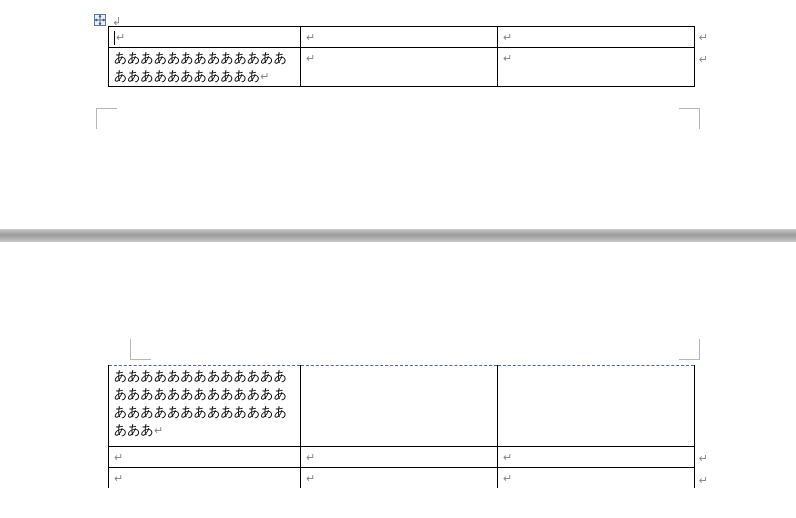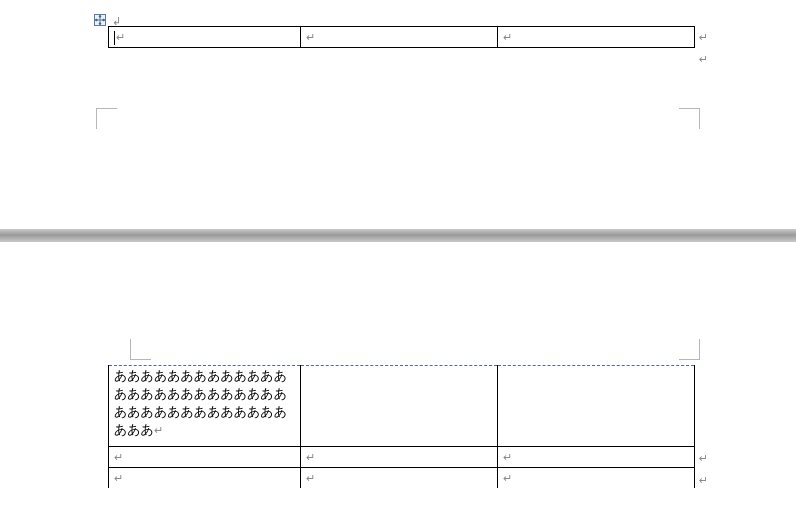--- a/index.html
+++ b/index.html
@@ -135,20 +135,27 @@
         <table class="doc">
           <colgroup>
               <col class="c1">
               <col class="c2">
               <col class="c3">
             </colgroup>
           <tbody>
               <tr>
             <td>
               <span class="cursor"></span><span class="cell-mark">↵</span>
+            </td>
+            <td><span class="cell-mark">↵</span></td>
+            <td><span class="cell-mark">↵</span></td>
+          </tr>
+          <tr class="dotted-top">
+            <td>
+              <span class="body-text">ああああああああああああああああああああああああ</span><span class="cell-mark">↵</span>
             </td>
             <td><span class="cell-mark">↵</span></td>
             <td><span class="cell-mark">↵</span></td>
           </tr>
         </tbody>
           </table>
         <span class="para-mark" style="position:absolute; right:-12px; top:2px;">↵</span>
         <span class="para-mark" style="position:absolute; right:-12px; top:24px;">↵</span>
       </div>
     </div>

